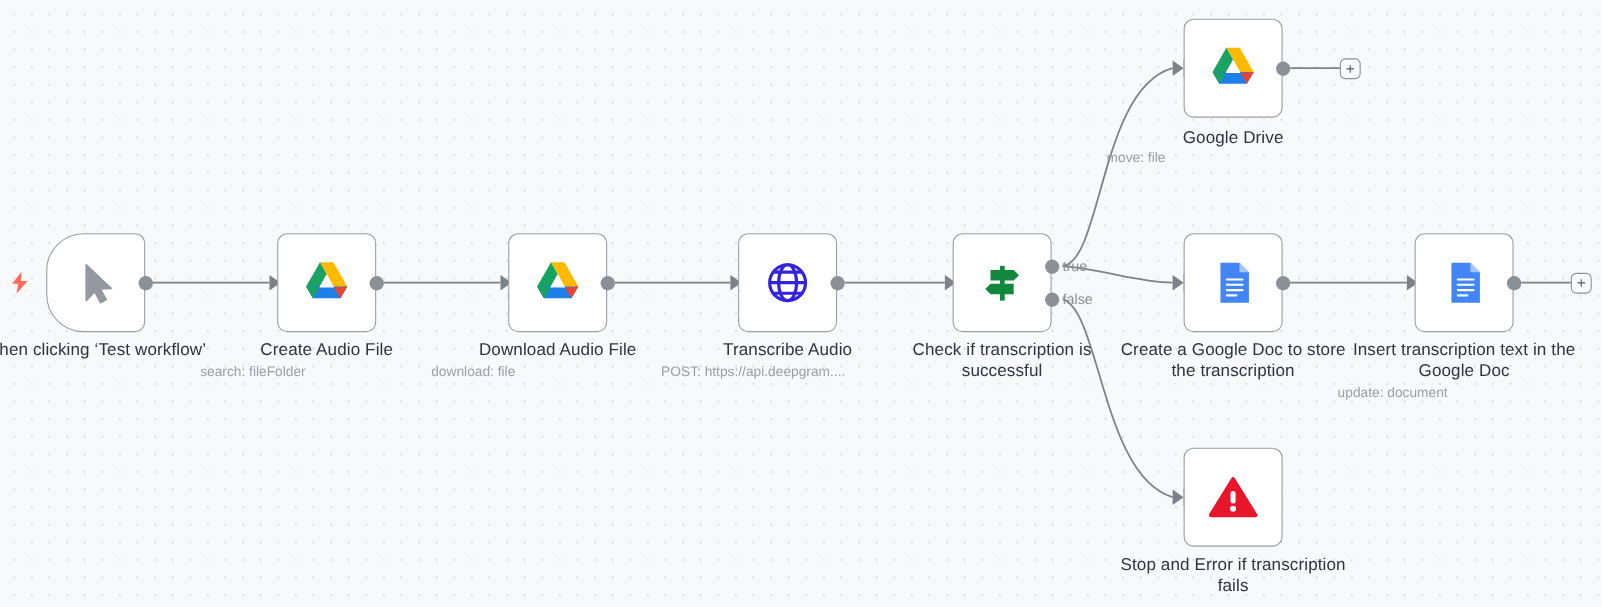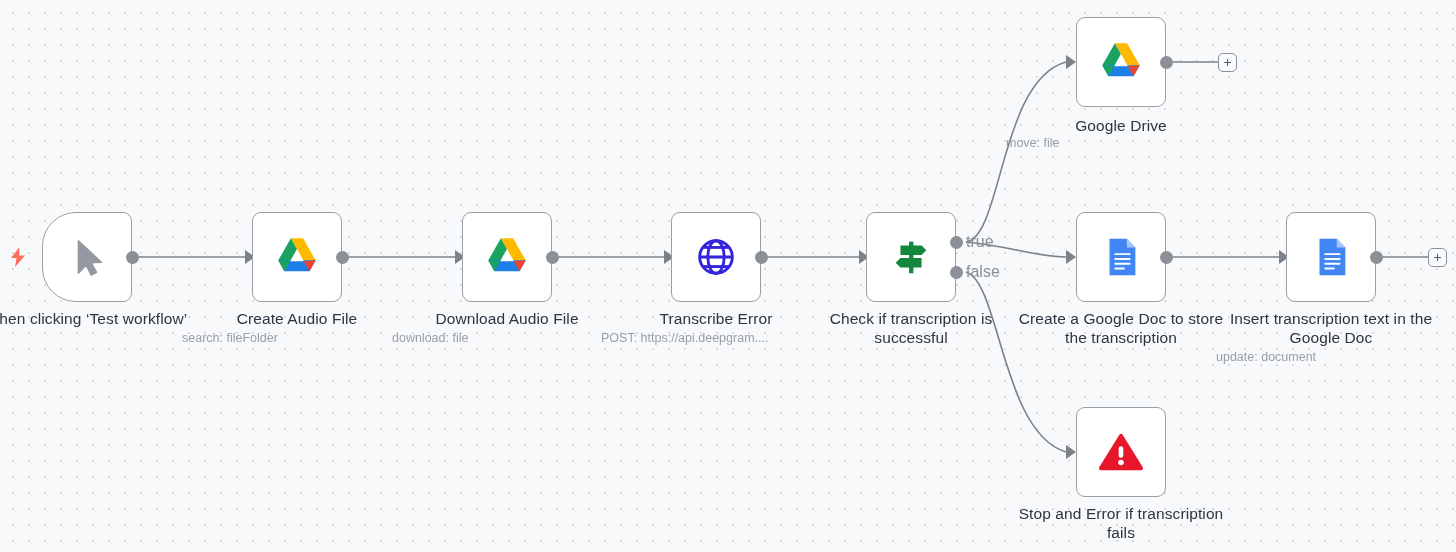--- a/index.html
+++ b/index.html
@@ -70,21 +70,21 @@
   .out-dot {
     position: absolute;
     width: 13px;
     height: 13px;
     border-radius: 50%;
     background: #8b9096;
   }
   .branch-label {
     position: absolute;
     color: #8b9096;
-    font-size: 16px;
+    font-size: 13px;
     line-height: 12px;
     white-space: nowrap;
   }
 
   
   .plus-btn {
     position: absolute;
     width: 19px;
     height: 19px;
     box-sizing: border-box;
@@ -215,21 +215,21 @@
       <g fill="none" stroke="#3323dc" stroke-width="3">
         <circle cx="24" cy="24" r="17"></circle>
         <ellipse cx="24" cy="24" rx="8.5" ry="17"></ellipse>
         <line x1="7" y1="24" x2="41" y2="24"></line>
         <line x1="10" y1="14" x2="38" y2="14"></line>
         <line x1="10" y1="34" x2="38" y2="34"></line>
       </g>
     </svg>
   </div>
   <div class="out-dot" style="left:755px; top:251px;"></div>
-  <div class="caption" style="left:601px; top:309px;">Transcribe Error</div>
+  <div class="caption" style="left:601px; top:309px;">Transcribe Audio</div>
   <div class="subcaption" style="left:601px; top:331px;">POST: https://api.deepgram....</div>
 
   <div class="node" style="left:866px; top:212px;">
     <svg class="glyph" viewBox="0 0 48 48" xmlns="http://www.w3.org/2000/svg">
       <rect x="22" y="8" width="4.5" height="33" fill="#13883c"></rect>
       <path d="M13 12 L35 12 L40 17 L35 22 L13 22 Z" fill="#13883c"></path>
       <path d="M35 25 L13 25 L8 30 L13 35 L35 35 Z" fill="#13883c"></path>
     </svg>
   </div>
   <div class="out-dot" style="left:950px; top:236px;"></div>

